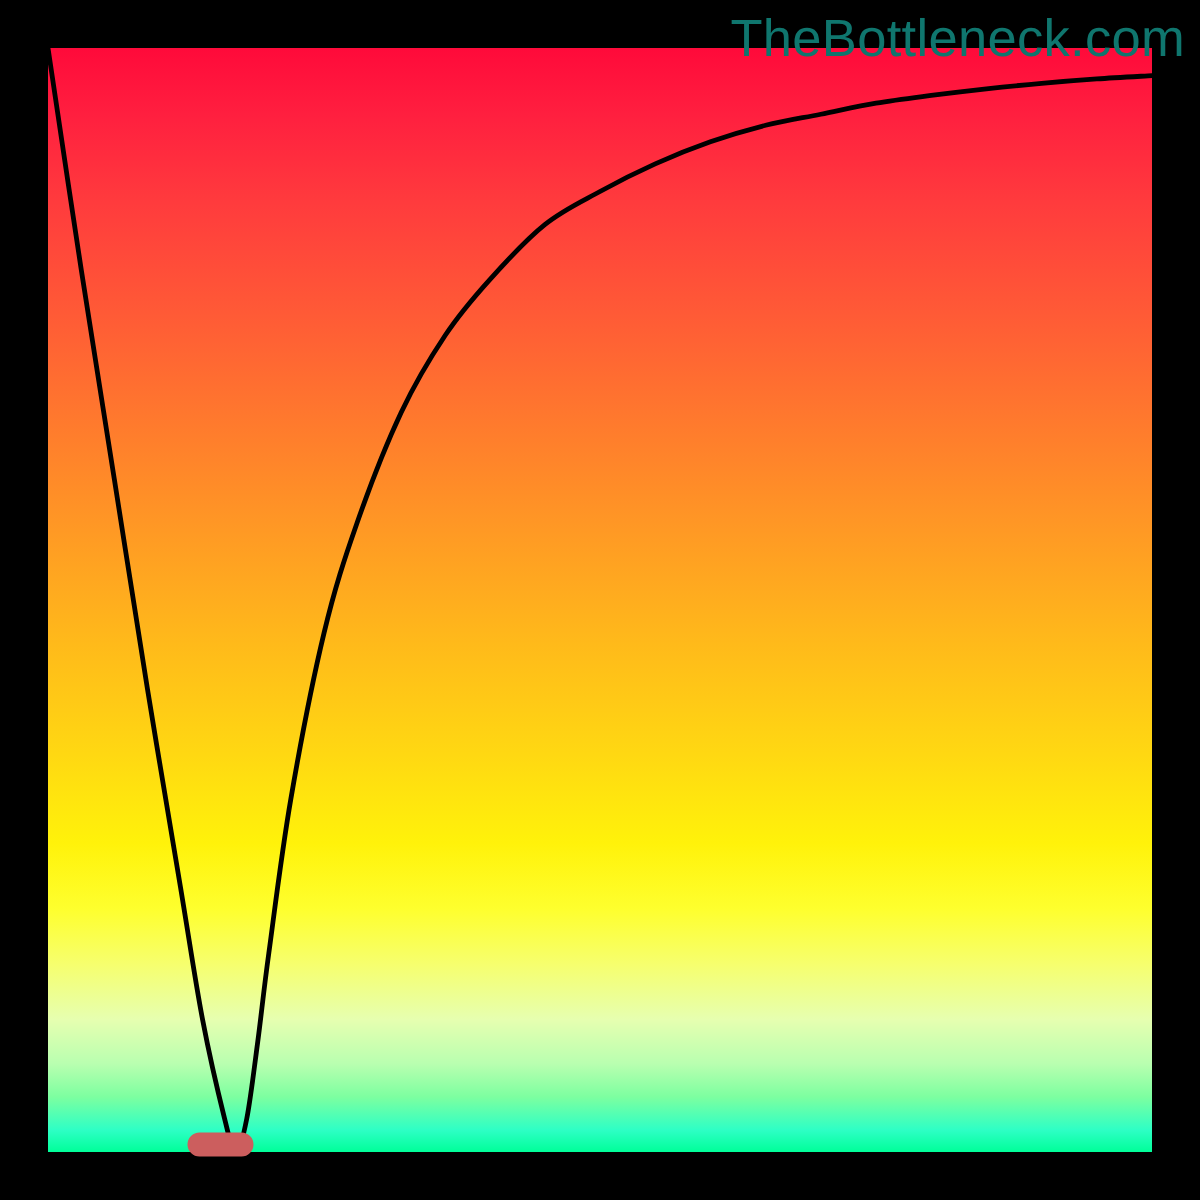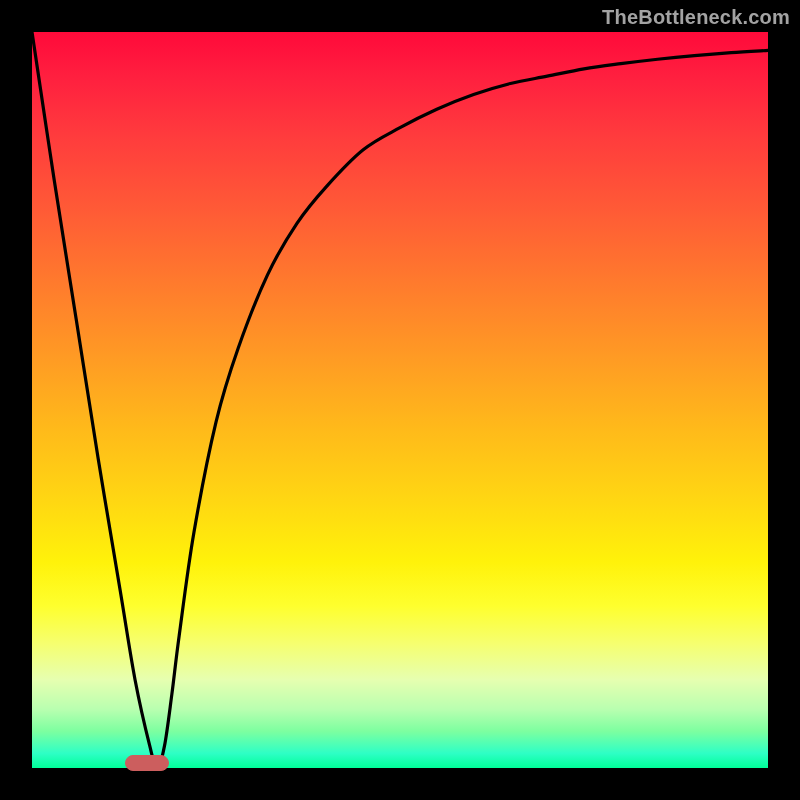--- a/index.html
+++ b/index.html
@@ -40,23 +40,23 @@
       #b9ffb0 92%,
       #7dffa0 95%,
       #2effc5 98%,
       #00ff99 100%
     );
   }
   .watermark {
     position: absolute;
     top: 6px;
     right: 10px;
-    color: #a3a3a3;
-    font-size: 20px;
-    font-weight: 700;
+    color: #0f766e;
+    font-size: 35px;
+    font-weight: 400;
     letter-spacing: 0.2px;
     user-select: none;
   }
   svg.curve {
     position: absolute;
     left: 0;
     top: 0;
     width: 736px;
     height: 736px;
     overflow: visible;

